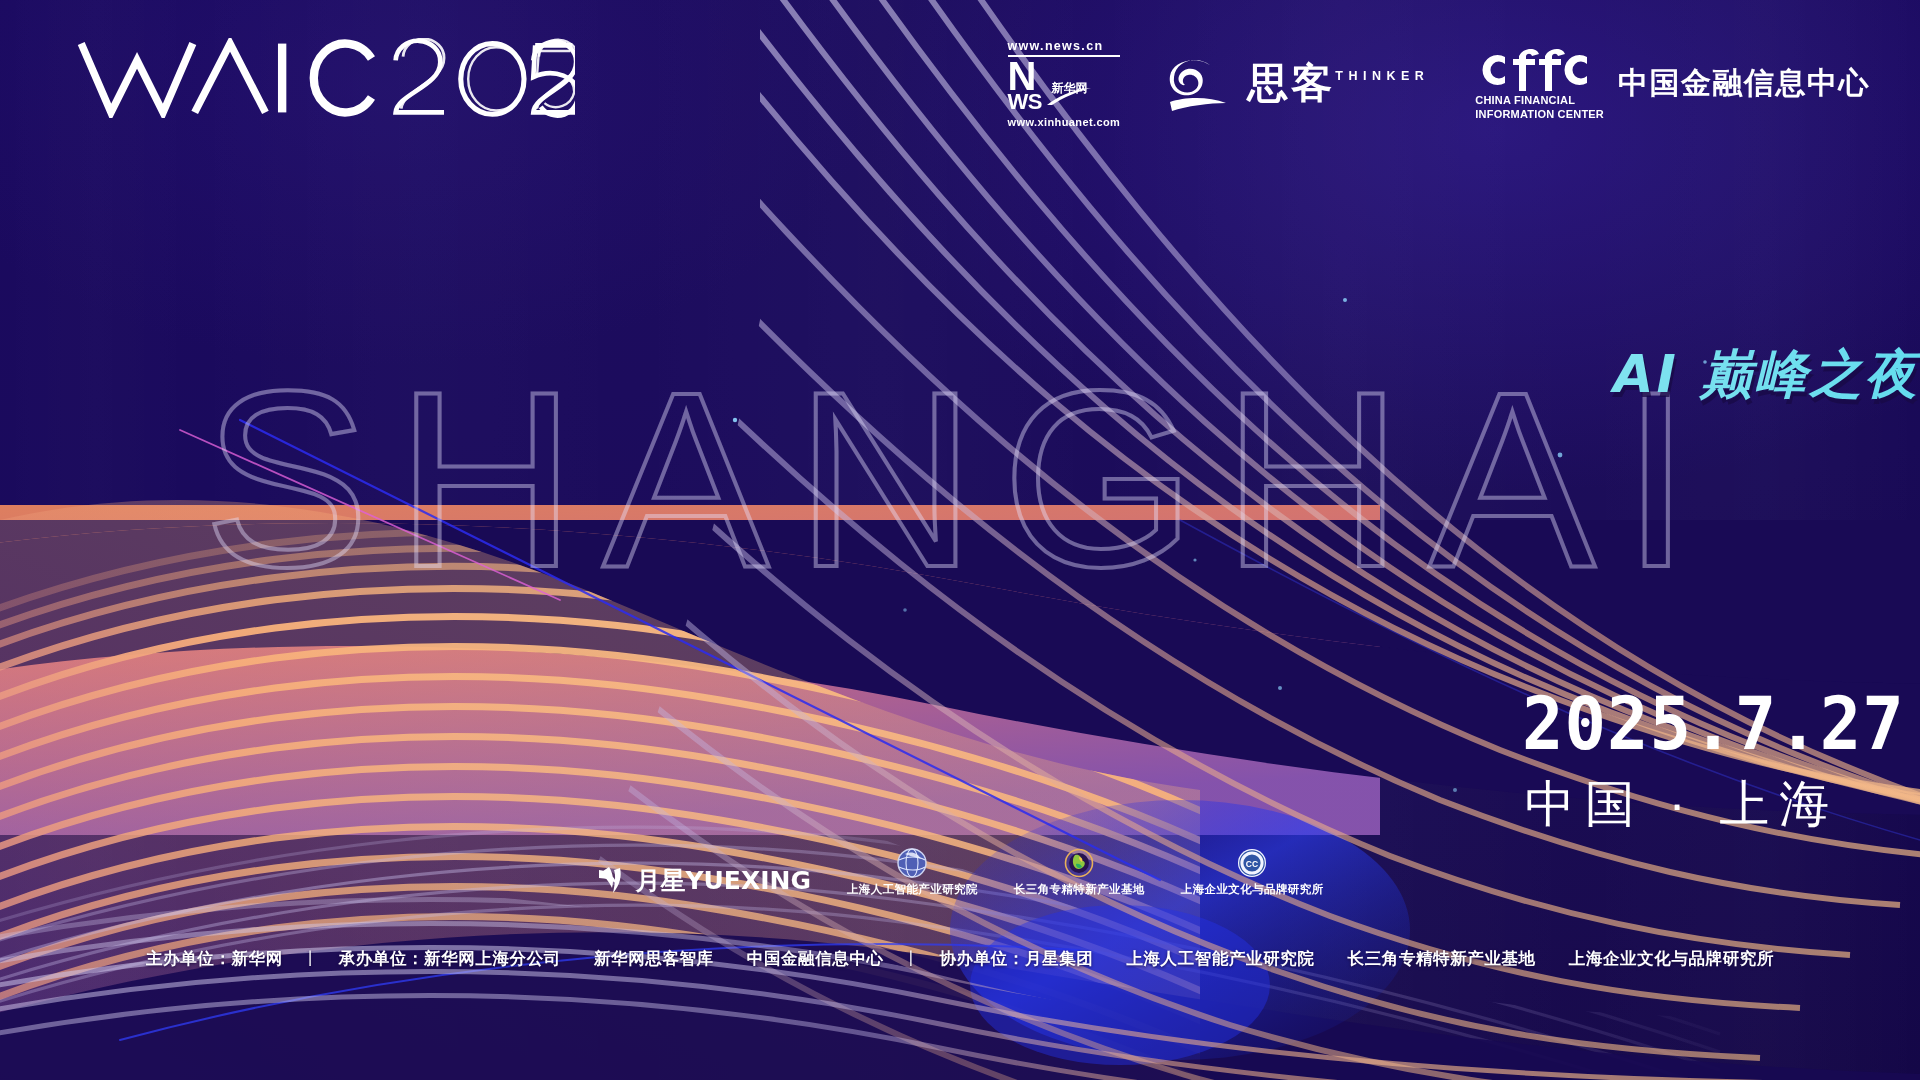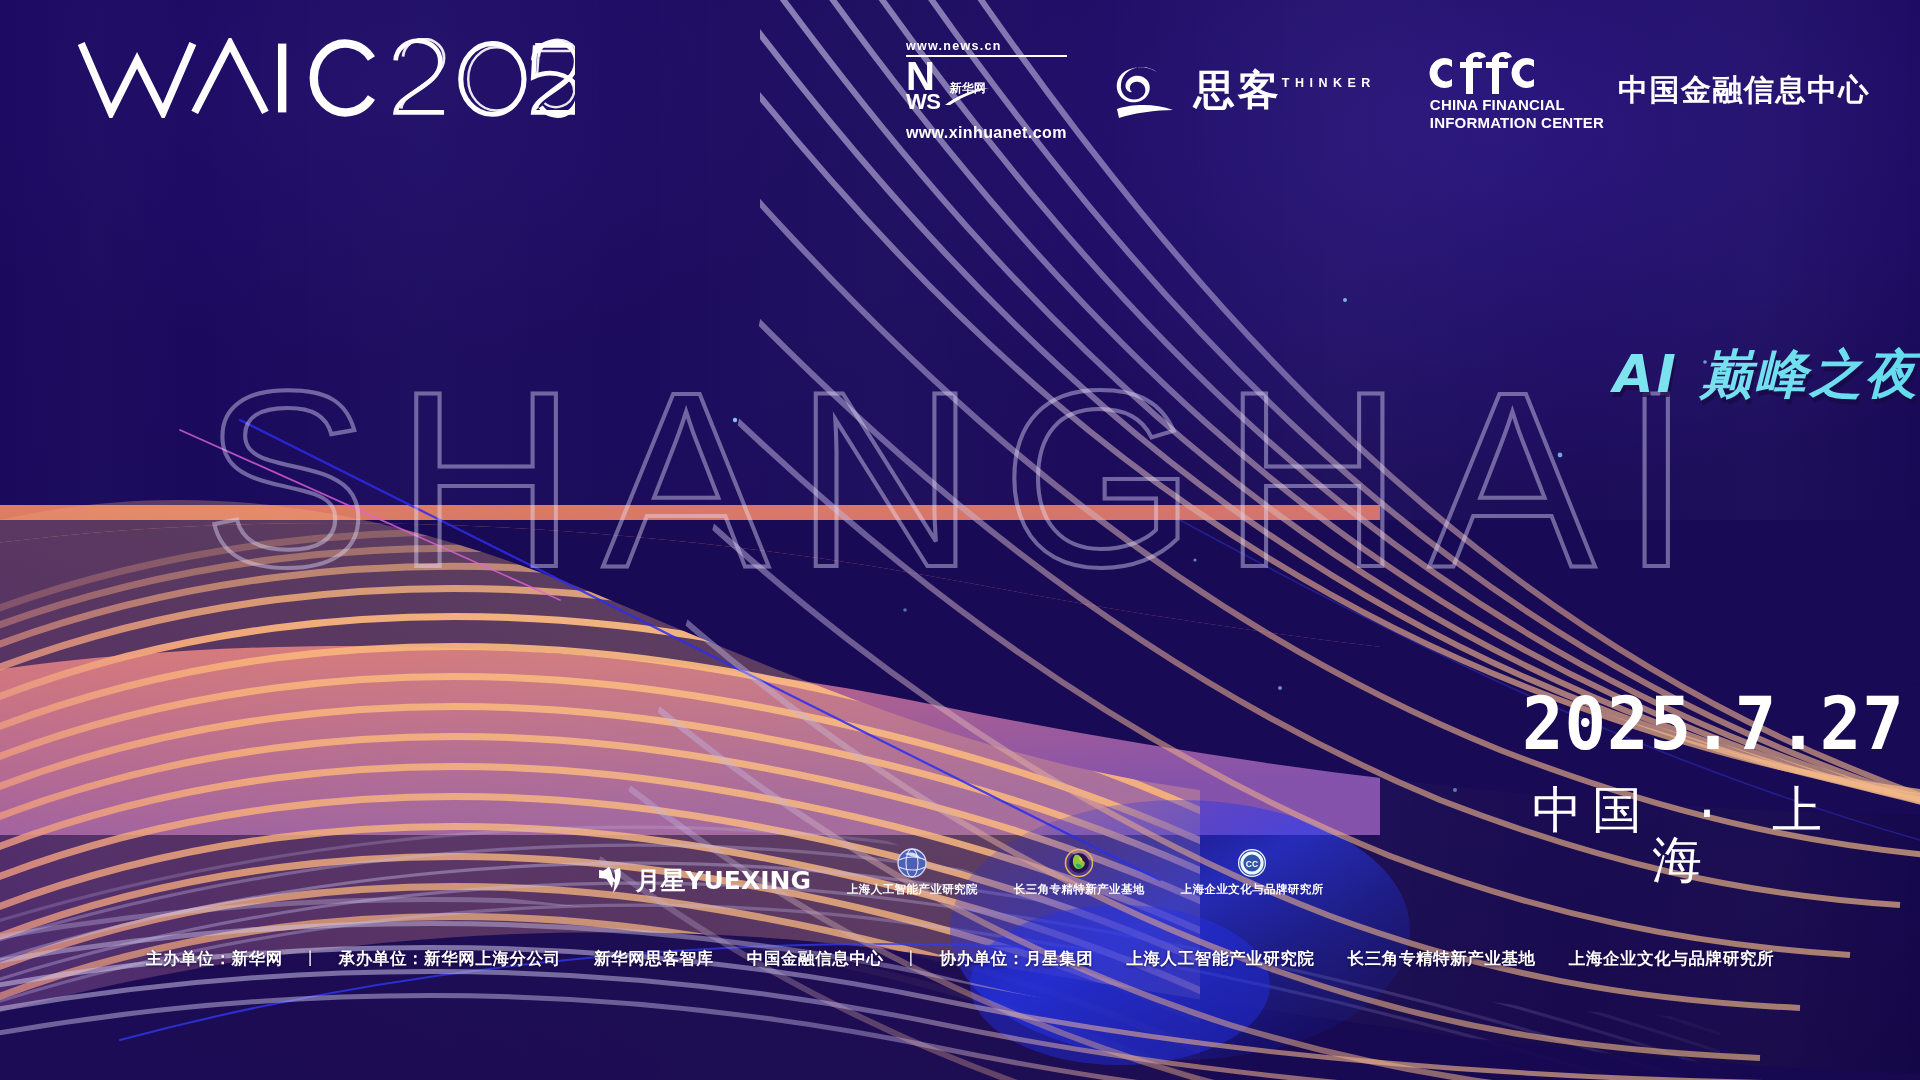--- a/index.html
+++ b/index.html
@@ -47,34 +47,34 @@
 
   
   .xh{display:flex;flex-direction:column;align-items:flex-start;}
   .xh-url{font-size:12.5px;letter-spacing:1.3px;font-weight:700;color:#fff;line-height:1;margin-bottom:2px;}
   .xh-rule{width:100%;height:2px;background:#fff;margin-bottom:3px;}
   .xh-mid{display:flex;align-items:flex-end;}
   .xh-n{font-size:40px;font-weight:700;line-height:.8;letter-spacing:-1px;}
   .xh-cn{font-size:12px;font-weight:700;line-height:1;margin-left:16px;
          font-family:"DejaVu Sans","Liberation Sans",sans-serif;}
   .xh-ws{font-size:22px;font-weight:700;line-height:.85;letter-spacing:-.5px;}
-  .xh-bot{font-size:16px;letter-spacing:.4px;font-weight:600;margin-top:12px;}
+  .xh-bot{font-size:11px;letter-spacing:.4px;font-weight:600;margin-top:4px;}
   .xh-swoosh{margin-left:4px;align-self:flex-end;margin-bottom:6px;}
 
   
   .tk{display:flex;align-items:center;gap:9px;}
   .tk-cn{font-size:41px;font-weight:700;color:#fff;line-height:1;letter-spacing:3px;
          font-family:"DejaVu Sans","Liberation Sans",sans-serif;}
   .tk-en{font-size:12.5px;letter-spacing:5.5px;font-weight:700;color:#fff;text-align:right;margin-top:6px;}
   .tk-col{display:flex;flex-direction:row;}
 
   
   .cf{display:flex;align-items:center;gap:14px;}
   .cf-mark{display:flex;flex-direction:column;}
-  .cf-sub{font-size:15px;font-weight:700;line-height:1.12;color:#fff;letter-spacing:.2px;margin-top:1px;margin-left:8px;}
+  .cf-sub{font-size:11px;font-weight:700;line-height:1.12;color:#fff;letter-spacing:.2px;margin-top:1px;}
   .cf-cn{font-size:30px;font-weight:700;color:#fff;letter-spacing:1.5px;
          font-family:"DejaVu Sans","Liberation Sans",sans-serif;}
 
   
   .subtitle{
     position:absolute;left:0;right:0;top:340px;text-align:right;
     font-size:52px;font-weight:700;font-style:italic;letter-spacing:3px;
     font-family:"DejaVu Sans","Liberation Sans",sans-serif;
     background:linear-gradient(95deg,#ffffff 0%,#f2fbfc 28%,#a9ecf2 62%,#63dcee 100%);
     -webkit-background-clip:text;background-clip:text;color:transparent;
@@ -88,22 +88,22 @@
   }
 
   
   .datewrap{position:absolute;right:78px;top:690px;text-align:center;width:320px;}
   .date{
     font-size:69px;font-weight:700;color:#fff;letter-spacing:1px;line-height:1;
     font-family:"DejaVu Sans Mono","Liberation Mono",monospace;
     transform:scaleY(1.06);
   }
   .city{
-    margin-top:30px;font-size:50px;color:#fff;letter-spacing:10px;line-height:1;
-    font-family:Liberation Mono, monospace;font-weight:400;
+    margin-top:20px;font-size:50px;color:#fff;letter-spacing:10px;line-height:1;
+    font-family:Liberation Sans, sans-serif;font-weight:400;
   }
 
   
   .sponsors{
     position:absolute;left:0;right:0;top:848px;
     display:flex;justify-content:center;align-items:flex-end;gap:36px;
   }
   .sp{display:flex;flex-direction:column;align-items:center;}
   .sp-name{
     color:#fff;font-size:11.5px;font-weight:700;letter-spacing:.4px;margin-top:4px;white-space:nowrap;

